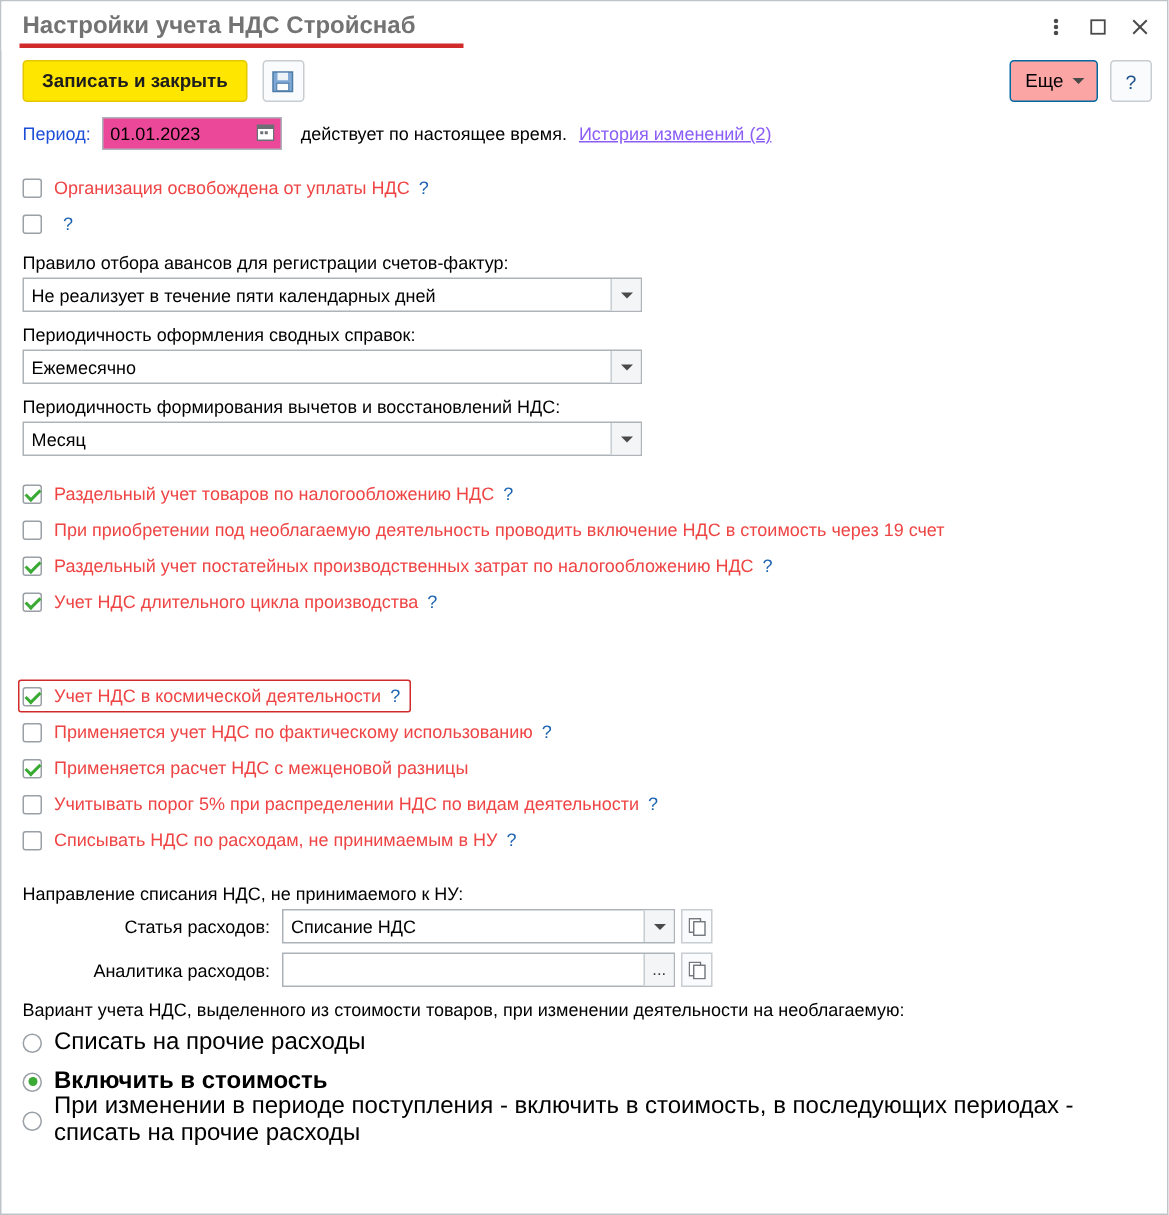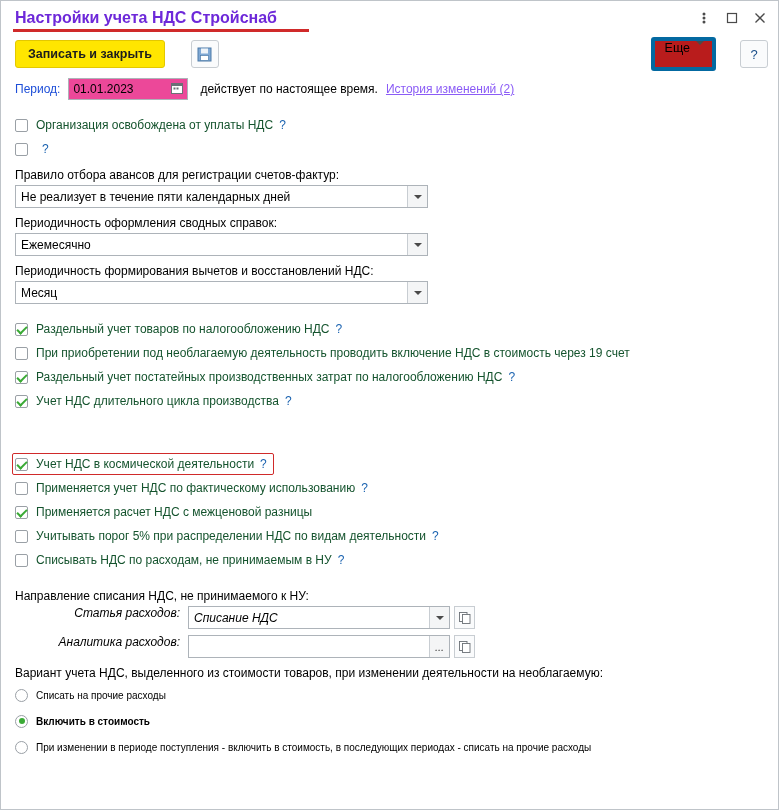--- a/index.html
+++ b/index.html
@@ -31,21 +31,21 @@
     display: flex;
     align-items: center;
     padding: 0 4px 0 14px;
     background: #ffffff;
     position: relative;
     flex: none;
   }
   .title-text {
     font-size: 16px;
     font-weight: bold;
-    color: #6d28d9;
+    color: #737373;
     white-space: nowrap;
   }
   .title-underline {
     position: absolute;
     left: 12px;
     top: 28px;
     width: 296px;
     height: 3px;
     background: #d02a2a;
   }
@@ -62,21 +62,20 @@
     cursor: default;
   }
   .win-btn svg { display: block; }
   
   .commandbar {
     height: 40px;
     display: flex;
     align-items: center;
     padding: 0 10px 0 14px;
     flex: none;
-    gap: 16px;
   }
   .btn-primary {
     background: #ffe600;
     border: 1px solid #e3c800;
     border-radius: 3px;
     height: 26px;
     padding: 0 12px;
     font-size: 12.5px;
     font-weight: bold;
     color: #1d1d1d;
@@ -93,24 +92,25 @@
     background: #fafbfc;
     display: flex;
     align-items: center;
     justify-content: center;
     cursor: default;
   }
   .cmd-spacer { flex: 1; }
   .btn-more {
     height: 26px;
     padding: 0 8px 0 10px;
-    border: 4px solid #0369a1;
+    border: 1px solid #0369a1;
     border-radius: 3px;
-    background: #b91c1c;
-    display: flex;
+    background: #fca5a5;
+    display: flex;
+    align-items: center;
     gap: 6px;
     font-size: 12.5px;
     cursor: default;
   }
   .btn-help {
     width: 26px;
     height: 26px;
     margin-left: 8px;
     border: 1px solid #c8cdd2;
     border-radius: 3px;
@@ -192,21 +192,21 @@
     content: "";
     position: absolute;
     left: 3px;
     top: 0px;
     width: 4px;
     height: 8px;
     border: solid #3aaa35;
     border-width: 0 2px 2px 0;
     transform: rotate(45deg);
   }
-  .cb-label { font-size: 12px; color: #14532d; }
+  .cb-label { font-size: 12px; color: #ef4444; }
   .q {
     color: #1b63b0;
     margin-left: 6px;
     font-size: 12px;
     cursor: default;
   }
   .section-label {
     font-size: 12px;
     margin: 8px 0 3px 0;
   }
@@ -235,23 +235,22 @@
     background: #f4f5f6;
     display: flex;
     align-items: center;
     justify-content: center;
   }
   .spacer8 { height: 8px; }
   .spacer12 { height: 12px; }
   
   .fieldrow {
     display: flex;
-    align-items: flex-start;
+    align-items: center;
     margin-bottom: 6px;
-    font-style: italic;
   }
   .fieldlabel {
     width: 165px;
     text-align: right;
     padding-right: 8px;
     font-size: 12px;
   }
   .field {
     width: 262px;
     height: 23px;
@@ -311,21 +310,21 @@
   .radio.checked::after {
     content: "";
     position: absolute;
     left: 2.5px;
     top: 2.5px;
     width: 6px;
     height: 6px;
     border-radius: 50%;
     background: #3aaa35;
   }
-  .radio-label { font-size: 10px; }
+  .radio-label { font-size: 16px; }
   .radio-label.bold { font-weight: bold; }
 </style>
 </head>
 <body>
 
 <div class="window">
 
   <div class="titlebar">
     <span class="title-text">Настройки учета НДС Стройснаб</span>
     <div class="title-underline"></div>

